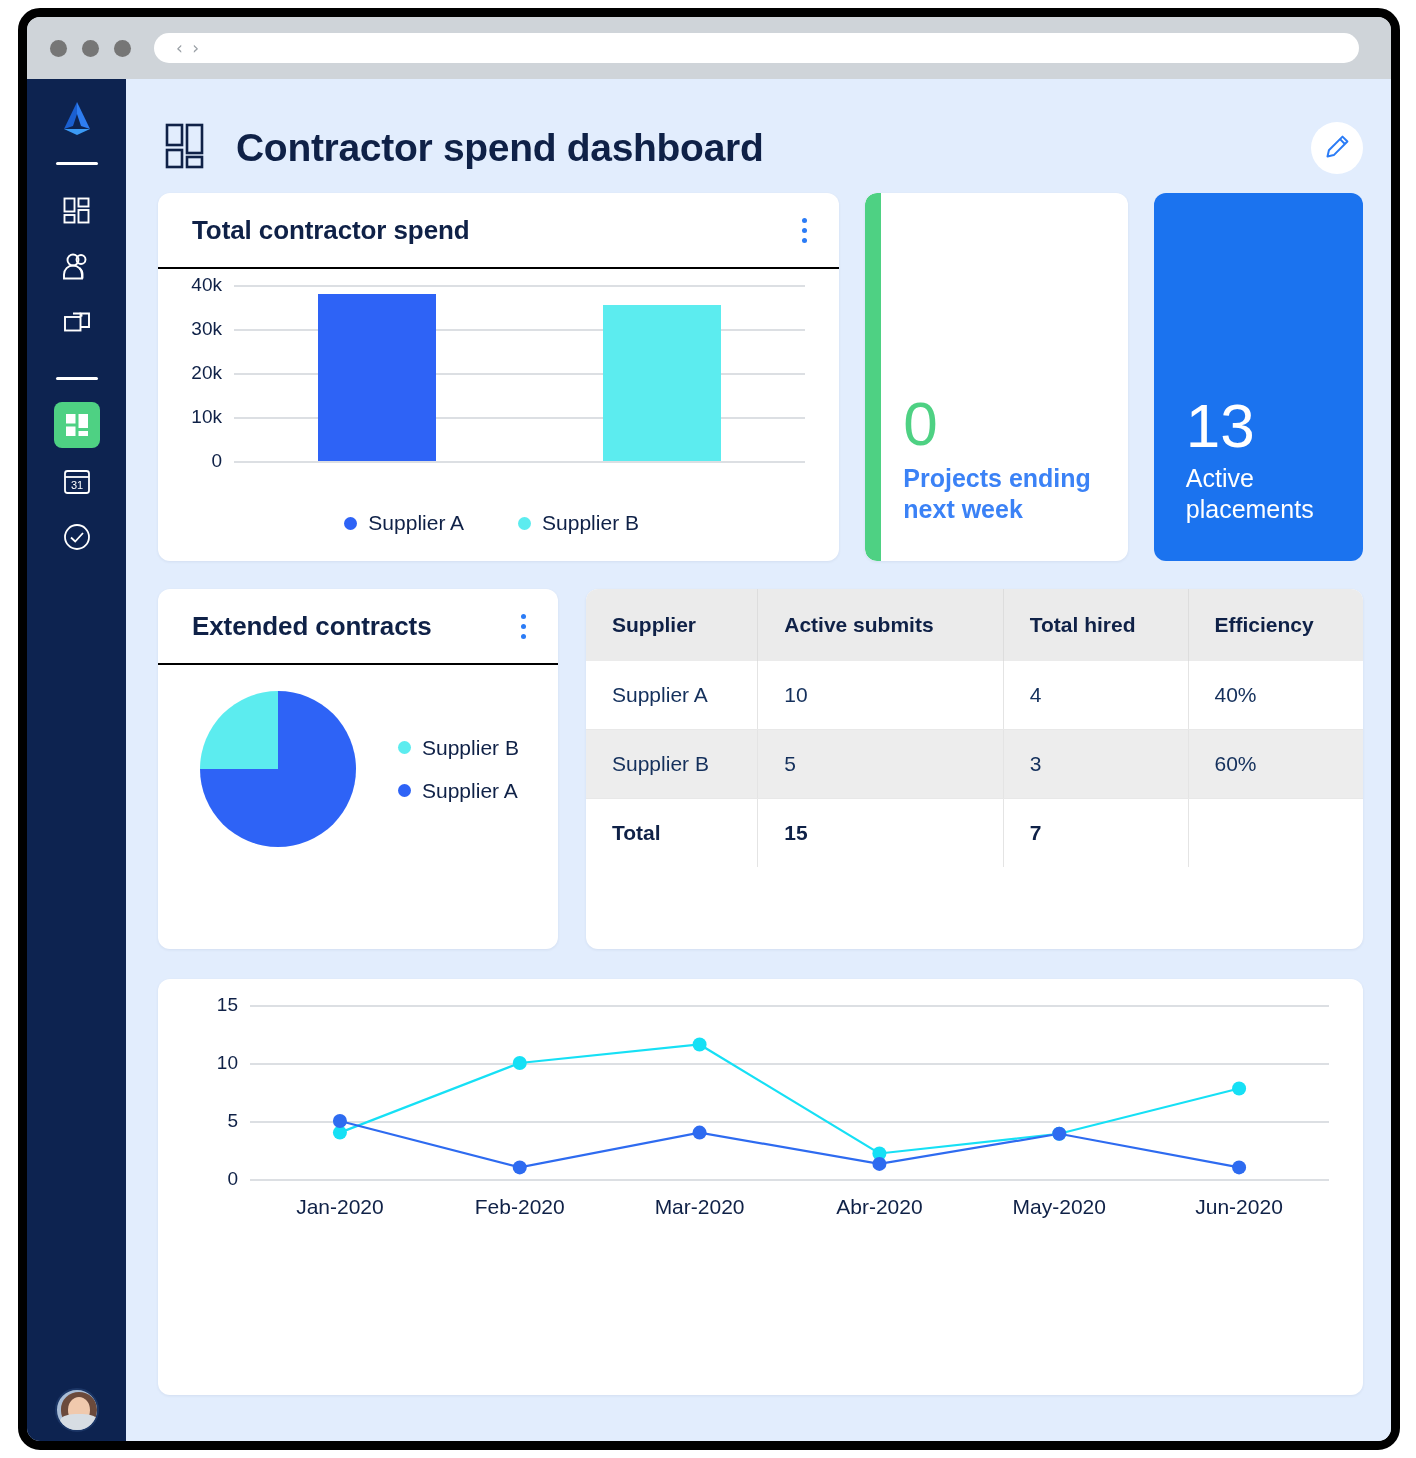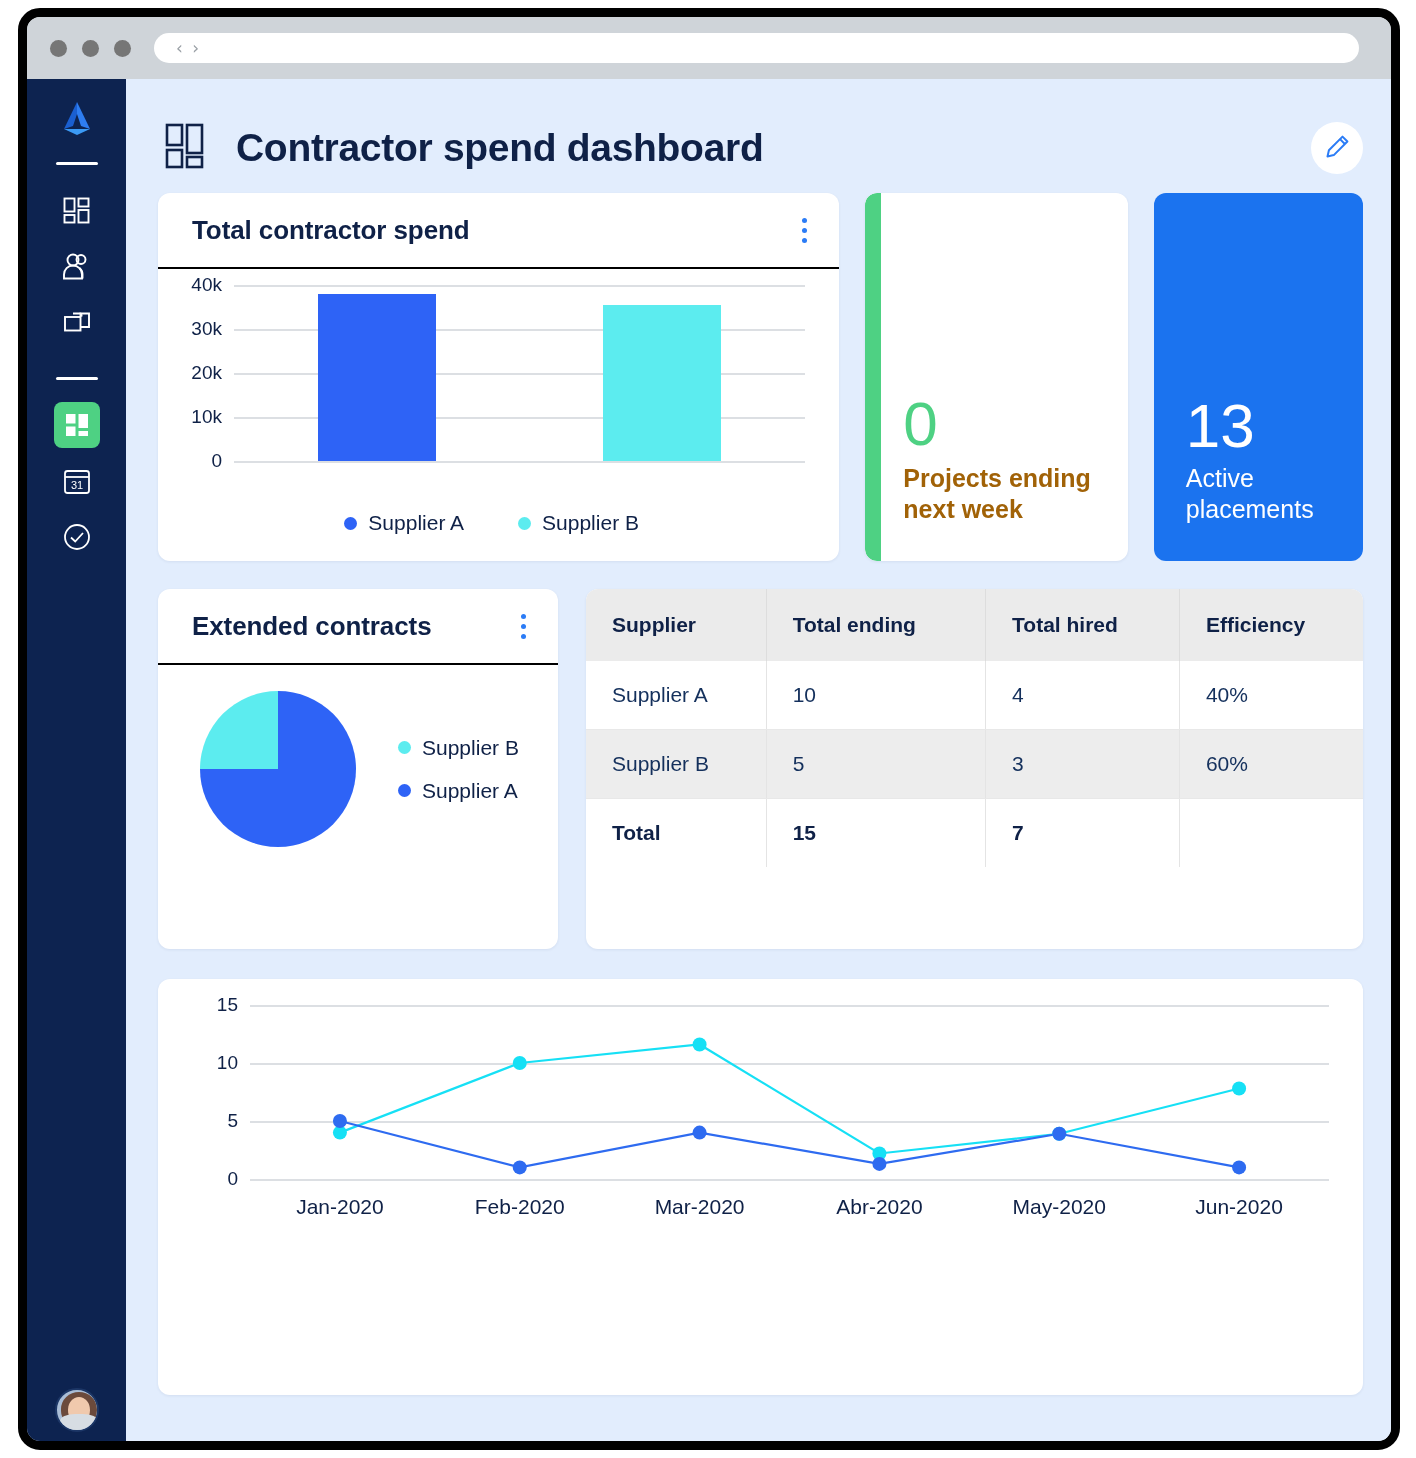--- a/index.html
+++ b/index.html
@@ -186,21 +186,21 @@
     padding: 0 0 36px 38px;
     display: flex; flex-direction: column; justify-content: flex-end;
   }
   #card-projects .accent {
     position: absolute; left: 0; top: 0; bottom: 0; width: 16px;
     background: #4ed183; border-radius: 12px 0 0 12px;
   }
   .kpi-value { font-size: 62px; font-weight: 400; line-height: 1; }
   .kpi-label { font-size: 25px; font-weight: 700; line-height: 1.25; margin-top: 8px; }
   #projects-value { color: #4ed183; }
-  #projects-label { color: #a16207; max-width: 205px; }
+  #projects-label { color: #3b82f6; max-width: 205px; }
 
   #card-placements {
     width: 212px; height: 368px;
     background: #1b73ef;
     border-radius: 12px;
     padding: 0 0 36px 32px;
     display: flex; flex-direction: column; justify-content: flex-end;
   }
   #placements-value { color: #ffffff; font-size: 62px; font-weight: 400; line-height: 1; }
   #placements-label { color: #ffffff; font-size: 25px; font-weight: 400; line-height: 1.25; margin-top: 6px; max-width: 160px; }
@@ -444,21 +444,21 @@
               </span>
             </div>
           </div>
         </section>
 
         <section class="card" id="card-efficiency">
           <table>
             <thead>
               <tr>
                 <th>Supplier</th>
-                <th>Total ending</th>
+                <th>Active submits</th>
                 <th>Total hired</th>
                 <th>Efficiency</th>
               </tr>
             </thead>
             <tbody id="eff-body">
                 <tr>
                   <td>Supplier A</td>
                   <td>10</td>
                   <td>4</td>
                   <td>40%</td>

